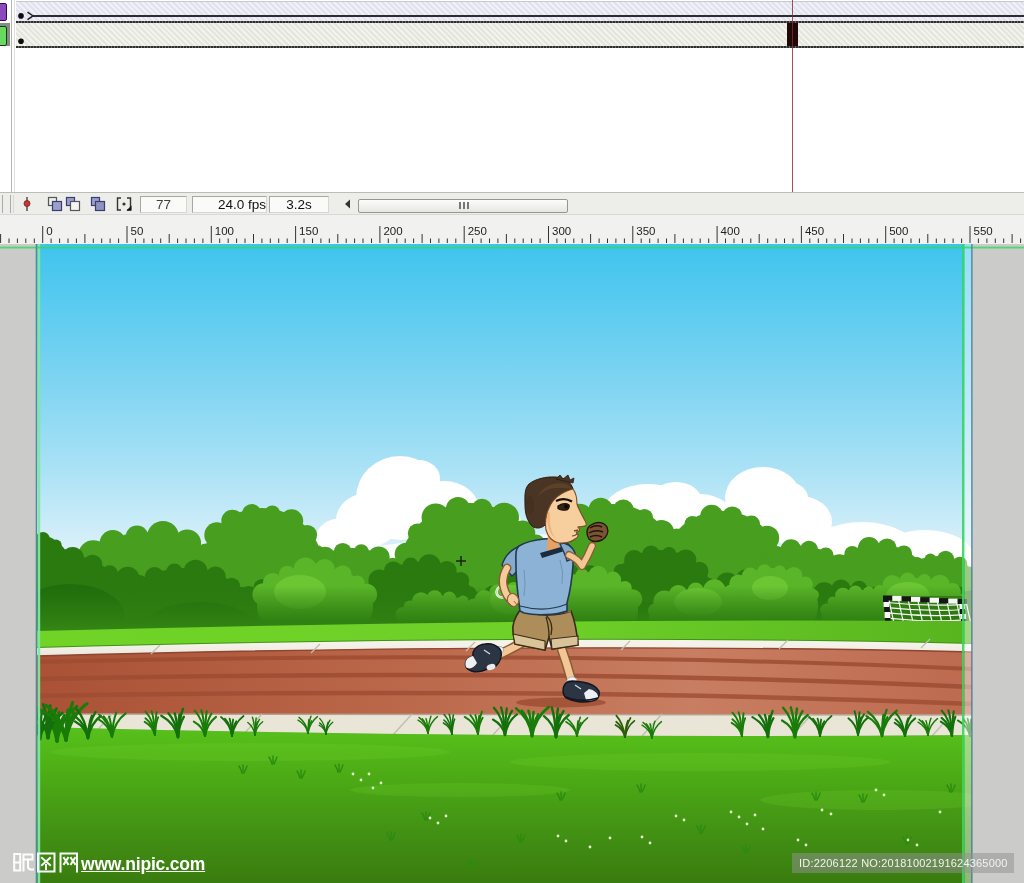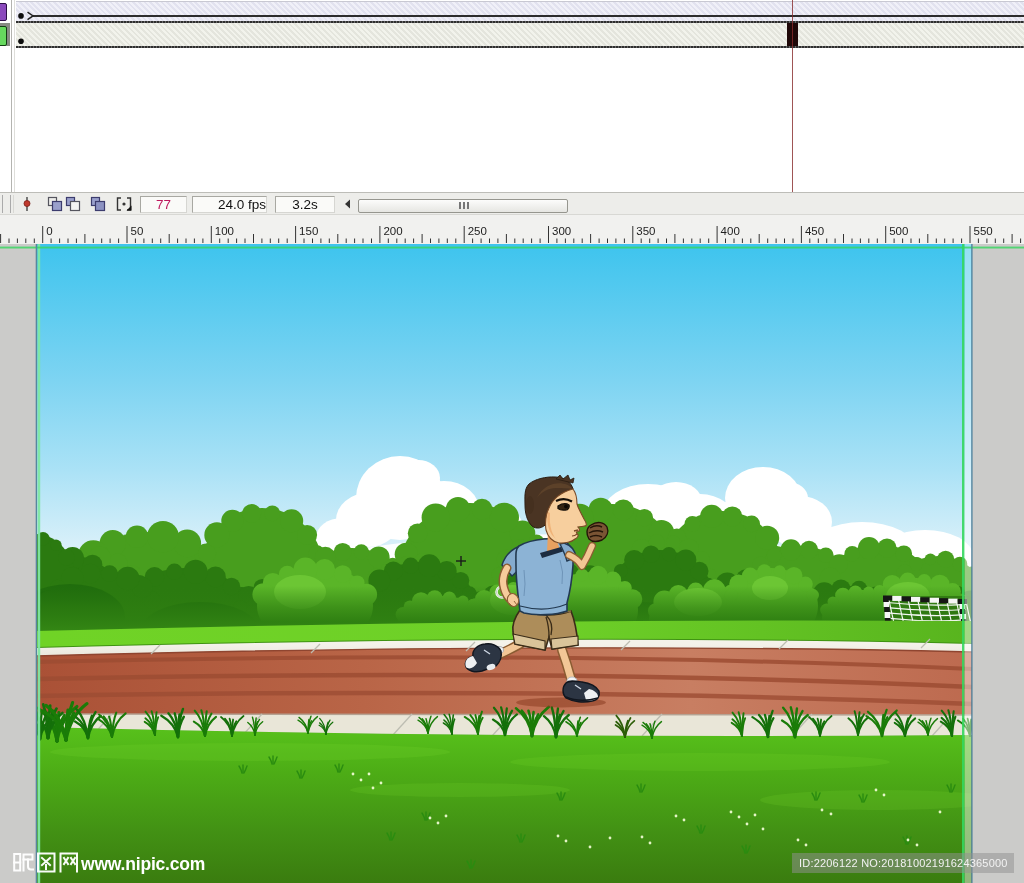--- a/index.html
+++ b/index.html
@@ -39,23 +39,23 @@
         <rect x="52.5" y="8.5" width="9" height="9" fill="#9aa0cc" stroke="#3c3c6e" stroke-width="1.2"></rect>
         <rect x="66.5" y="4.5" width="8" height="8" fill="#9aa0cc" stroke="#3c3c6e" stroke-width="1.2"></rect>
         <rect x="70.5" y="8.5" width="9" height="9" fill="#f4f4f2" stroke="#55555e" stroke-width="1.2"></rect>
         <rect x="91.5" y="4.5" width="8" height="8" fill="#9aa0cc" stroke="#3c3c6e" stroke-width="1.2"></rect>
         <rect x="95.5" y="8.5" width="9" height="9" fill="#8c92c2" stroke="#3c3c6e" stroke-width="1.2"></rect>
         <path d="M121,5 h-3.5 v12 h3.5" fill="none" stroke="#333" stroke-width="1.4"></path>
         <path d="M127,5 h3.5 v12 h-3.5" fill="none" stroke="#333" stroke-width="1.4"></path>
         <circle cx="124" cy="11" r="1.6" fill="#333"></circle>
         <path d="M131.5,17.5 l-5,0 5,-5 z" fill="#111"></path>
       </svg>
-      <div class="abs" style="left:140px;top:2.5px;width:47px;height:17px;background:#fafaf8;border:1px solid #a8a8a2;border-right-color:#d6d6d2;border-bottom-color:#d6d6d2;box-sizing:border-box;text-align:center;font-size:13.5px;line-height:15px;color:#be185d;">77</div>
+      <div class="abs" style="left:140px;top:2.5px;width:47px;height:17px;background:#fafaf8;border:1px solid #a8a8a2;border-right-color:#d6d6d2;border-bottom-color:#d6d6d2;box-sizing:border-box;text-align:center;font-size:13.5px;line-height:15px;color:#404040;">77</div>
       <div class="abs" style="left:192px;top:2.5px;width:75px;height:17px;background:#fafaf8;border:1px solid #a8a8a2;border-right-color:#d6d6d2;border-bottom-color:#d6d6d2;box-sizing:border-box;text-align:right;font-size:13.5px;line-height:15px;color:#111;">24.0&nbsp;fps</div>
-      <div class="abs" style="left:269px;top:2.5px;width:60px;height:17px;background:#fafaf8;border:1px solid #a8a8a2;border-right-color:#d6d6d2;border-bottom-color:#d6d6d2;box-sizing:border-box;text-align:center;font-size:13.5px;line-height:15px;color:#111;margin-left:6px;">3.2s</div>
+      <div class="abs" style="left:269px;top:2.5px;width:60px;height:17px;background:#fafaf8;border:1px solid #a8a8a2;border-right-color:#d6d6d2;border-bottom-color:#d6d6d2;box-sizing:border-box;text-align:center;font-size:13.5px;line-height:15px;color:#111;">3.2s</div>
       <svg class="abs" style="left:340;top:0;" width="240" height="22" viewBox="340 0 240 22">
         <path d="M350,6.5 L345,11 L350,15.5 z" fill="#333"></path>
       </svg>
       <div class="abs" style="left:358px;top:5.5px;width:210px;height:14px;background:linear-gradient(#fcfcfb,#e6e6e2);border:1px solid #96968f;border-radius:2px;box-sizing:border-box;"></div>
       <div class="abs" style="left:459px;top:9px;width:1.5px;height:7px;background:#777;"></div>
       <div class="abs" style="left:463px;top:9px;width:1.5px;height:7px;background:#777;"></div>
       <div class="abs" style="left:467px;top:9px;width:1.5px;height:7px;background:#777;"></div>
     </div>
     <div class="abs" style="left:0;top:214px;width:1024px;height:30.6px;background:#f1f1ef;border-top:1px solid #d8d8d4;box-sizing:border-box;">
       <svg class="abs" style="left:0;top:-214px" width="1024" height="245" viewBox="0 0 1024 245">
@@ -1069,16 +1069,16 @@
       <path d="M10.5,4.5 h9 v5 h-9 z"></path>
       <path d="M10.5,9.5 v11"></path>
       <path d="M15,9.5 v7 q0,3 3,3 h2"></path>
       <rect x="25" y="3.5" width="16.5" height="18"></rect>
       <path d="M29,8 l8,7 m0,-7 l-8,7"></path>
       <path d="M33,15 v4"></path>
       <path d="M47.5,21.5 v-18 h16.5 v18"></path>
       <path d="M51,8 l4,6 m0,-6 l-4,6"></path>
       <path d="M58,8 l4,6 m0,-6 l-4,6"></path>
     </svg>
-    <div class="abs" style="left:81px;top:854px;width:300px;height:26px;color:#fff;font-size:17.5px;font-weight:bold;letter-spacing:-0.2px;">www.nipic.com</div>
+    <div class="abs" style="left:81px;top:854px;width:300px;height:26px;color:#fff;font-size:17.5px;font-weight:bold;letter-spacing:-0.2px;text-decoration:underline;">www.nipic.com</div>
     <div class="abs" style="left:792px;top:853px;width:222px;height:20px;background:rgba(145,145,145,0.52);white-space:nowrap;overflow:hidden;">
       <div style="margin-left:7px;margin-top:3.5px;font-size:11px;color:#f2f2f2;letter-spacing:0.2px;white-space:nowrap;">ID:2206122 NO:20181002191624365000</div>
     </div>
   </div>
 </body></html>

